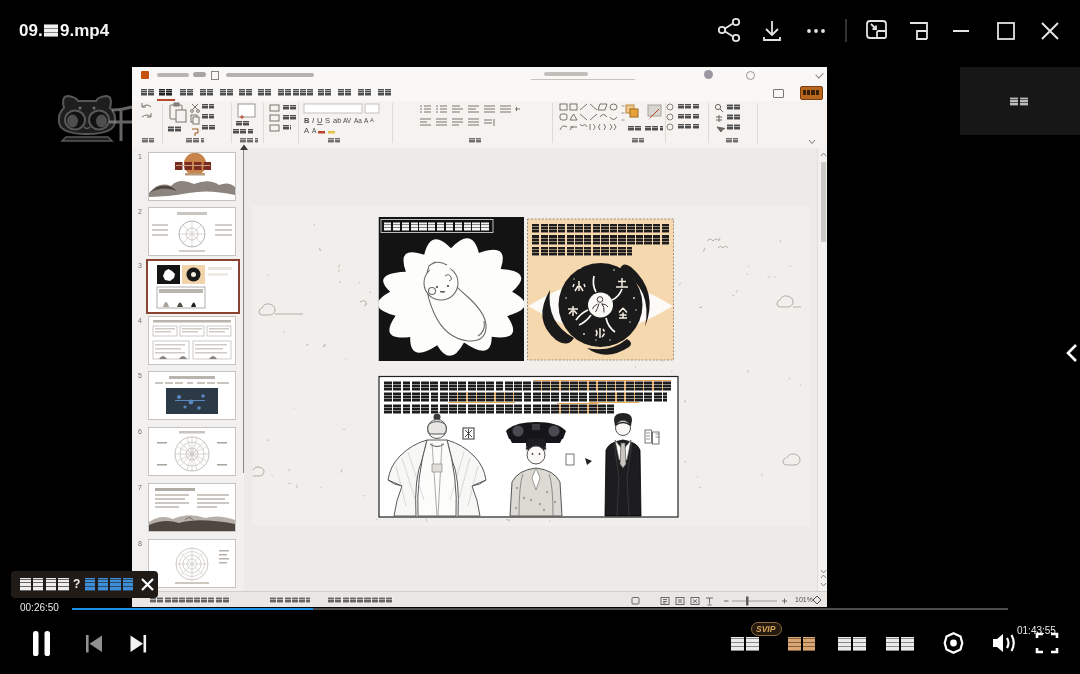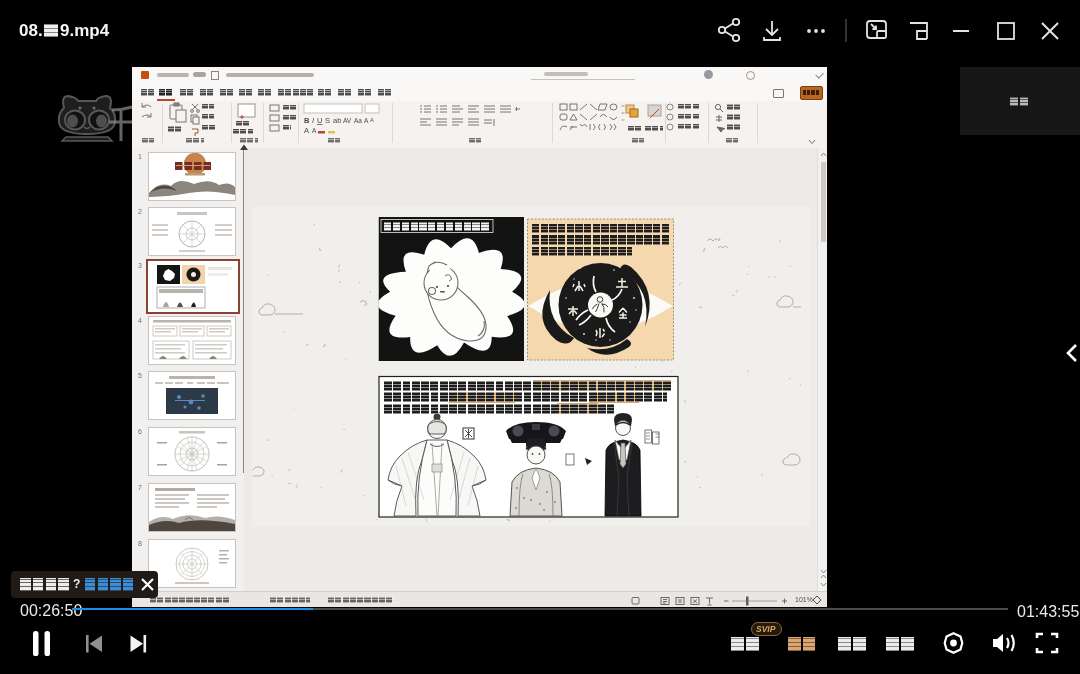--- a/index.html
+++ b/index.html
@@ -13,40 +13,40 @@
   #tabs{left:0;top:15px;width:695px;height:19px;background:#faf8f7;}
   #ribbon{left:0;top:34px;width:695px;height:47px;background:#f5f2f0;border-bottom:1px solid #d8d4d1;}
   .vdiv{position:absolute;width:1px;background:#ddd9d6;top:2px;height:40px;}
   #paneL{left:0;top:81px;width:112px;height:443px;background:#f2f0ef;}
   #canvas{left:112px;top:81px;width:573px;height:443px;background:#edebe8;}
   #vsb{left:685px;top:81px;width:10px;height:443px;background:#f3f1f0;border-left:1px solid #e0dddb;}
   #status{left:0;top:524px;width:695px;height:16px;background:#e9e6e4;border-top:1px solid #d2cecb;}
   .thumb{position:absolute;left:17px;width:86px;height:47px;background:#fff;box-shadow:0 0 0 1px #c6c3c0;overflow:hidden;}
   .tnum{position:absolute;left:6px;font-size:7px;color:#707070;}
   #notif{left:11px;top:571px;width:147px;height:27px;background:#211b17;border-radius:4px;}
-  .time{font-size:16px;color:#e9e9e9;}
+  .time{font-size:10px;color:#e9e9e9;}
   
   .g{position:absolute;}
   .gw{background:
       repeating-linear-gradient(0deg, rgba(0,0,0,.42) 0 1px, transparent 1px 4.1px),
       repeating-linear-gradient(90deg, #ececec 0 12.5px, transparent 12.5px 15px);}
   .gbB{background:
       repeating-linear-gradient(0deg, rgba(246,216,174,.55) 0 1px, transparent 1px 3.2px),
       repeating-linear-gradient(90deg, #1c1c1c 0 7.4px, transparent 7.4px 8.65px);}
   .gbC{background:
       repeating-linear-gradient(0deg, rgba(255,255,255,.5) 0 1px, transparent 1px 3.1px),
       repeating-linear-gradient(90deg, #1c1c1c 0 7.9px, transparent 7.9px 9.3px);}
   .gg{background:
       repeating-linear-gradient(0deg, rgba(255,255,255,.5) 0 1px, transparent 1px 2.6px),
       repeating-linear-gradient(90deg, #4e4e4e 0 6px, transparent 6px 7.3px);}
 </style>
 </head>
 <body>
 
-<div class="abs" id="player-title">08.</div>
+<div class="abs" id="player-title">09.</div>
 <div class="abs" style="left:43.5px;top:23.5px;width:14px;height:13.5px;background:
   repeating-linear-gradient(0deg, rgba(0,0,0,.45) 0 1.2px, transparent 1.2px 4px), #f0f0f0;"></div>
 <div class="abs" id="player-title" style="left:60px;">9.mp4</div>
 
 <svg class="abs" style="left:705px;top:10px;" width="370" height="40" viewBox="0 0 370 40">
  <g stroke="#e3e3e3" stroke-width="1.8" fill="none">
   <circle cx="31" cy="12" r="3.2"></circle>
       <circle cx="17" cy="20" r="3.2"></circle>
       <circle cx="31" cy="28" r="3.2"></circle>
   <line x1="20" y1="18.4" x2="28" y2="13.6"></line>
@@ -750,21 +750,21 @@
   <span style="position:absolute;left:62px;top:6px;color:#ededed;font-size:12px;font-weight:bold;">?</span>
   <div class="g" style="left:74px;top:7px;width:49px;height:12.5px;background:
     repeating-linear-gradient(0deg, rgba(33,27,23,.6) 0 1px, transparent 1px 3.8px),
     repeating-linear-gradient(90deg, #3d8ed9 0 10.4px, transparent 10.4px 12.6px);"></div>
   <svg style="position:absolute;left:128px;top:5px;" width="17" height="17" viewBox="0 0 17 17">
       <path d="M3 3 L14 14 M14 3 L3 14" stroke="#fff" stroke-width="2.2"></path>
     </svg>
 </div>
 
 <div class="abs time" style="left:20px;top:602px;">00:26:50</div>
-<div class="abs time" style="left:1017px;top:603px;">01:43:55</div>
+<div class="abs time" style="left:1017px;top:625px;">01:43:55</div>
 
 <div class="abs" style="left:72px;top:608px;width:241px;height:2px;background:#1791e6;"></div>
 <div class="abs" style="left:313px;top:608px;width:695px;height:2px;background:#4c4c4c;"></div>
 
 <svg class="abs" style="left:25px;top:628px;" width="130" height="32" viewBox="0 0 130 32">
   <rect x="8" y="3" width="5.5" height="25" rx="2.6" fill="#fff"></rect>
   <rect x="19.5" y="3" width="5.5" height="25" rx="2.6" fill="#fff"></rect>
   <g fill="#909090">
     <rect x="61" y="7" width="2.6" height="17.5"></rect>
     <path d="M77 7.5 L77 24 L64.5 15.7 Z"></path>

